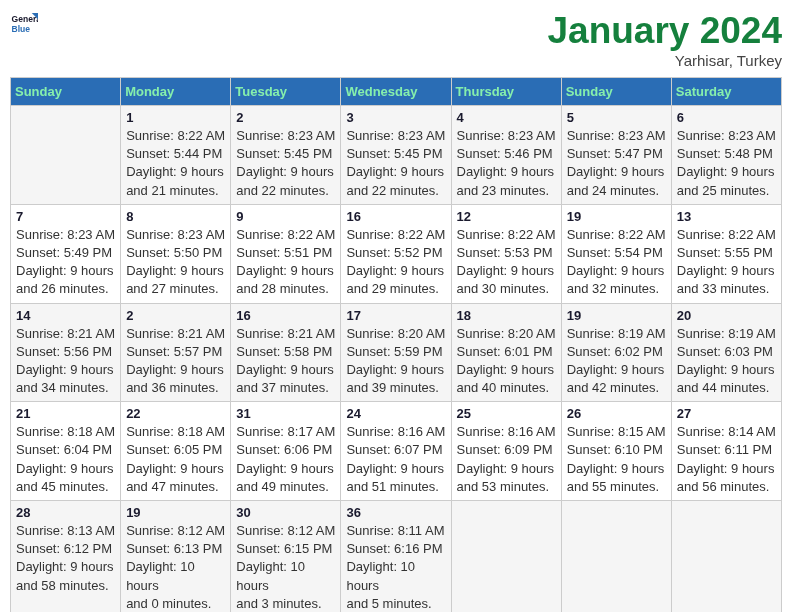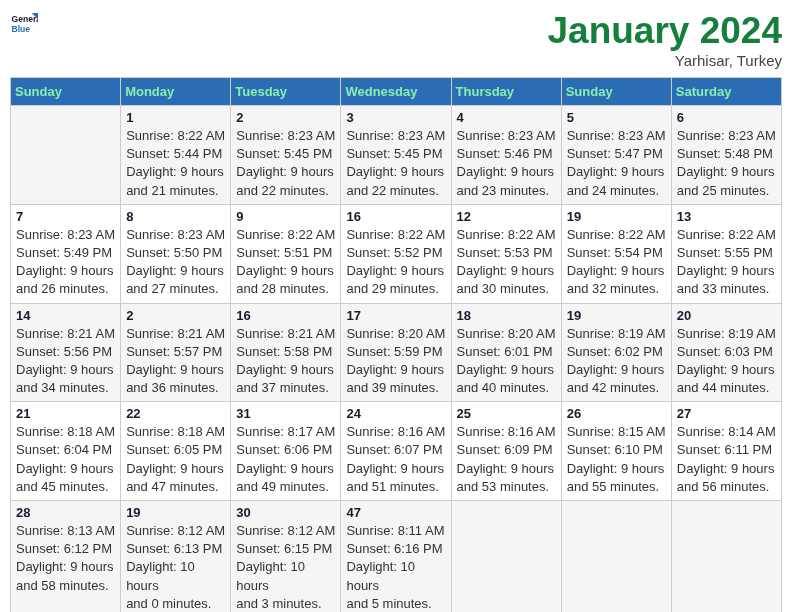--- a/index.html
+++ b/index.html
@@ -232,21 +232,21 @@
         </td>
         <td>
           <span class="day-num">19</span>
           <div class="day-info">Sunrise: 8:12 AM<br>Sunset: 6:13 PM<br>Daylight: 10 hours<br>and 0 minutes.</div>
         </td>
         <td>
           <span class="day-num">30</span>
           <div class="day-info">Sunrise: 8:12 AM<br>Sunset: 6:15 PM<br>Daylight: 10 hours<br>and 3 minutes.</div>
         </td>
         <td>
-          <span class="day-num">47</span>
+          <span class="day-num">36</span>
           <div class="day-info">Sunrise: 8:11 AM<br>Sunset: 6:16 PM<br>Daylight: 10 hours<br>and 5 minutes.</div>
         </td>
         <td></td>
         <td></td>
         <td></td>
       </tr>
     </tbody>
 </table>
 
 </body></html>

